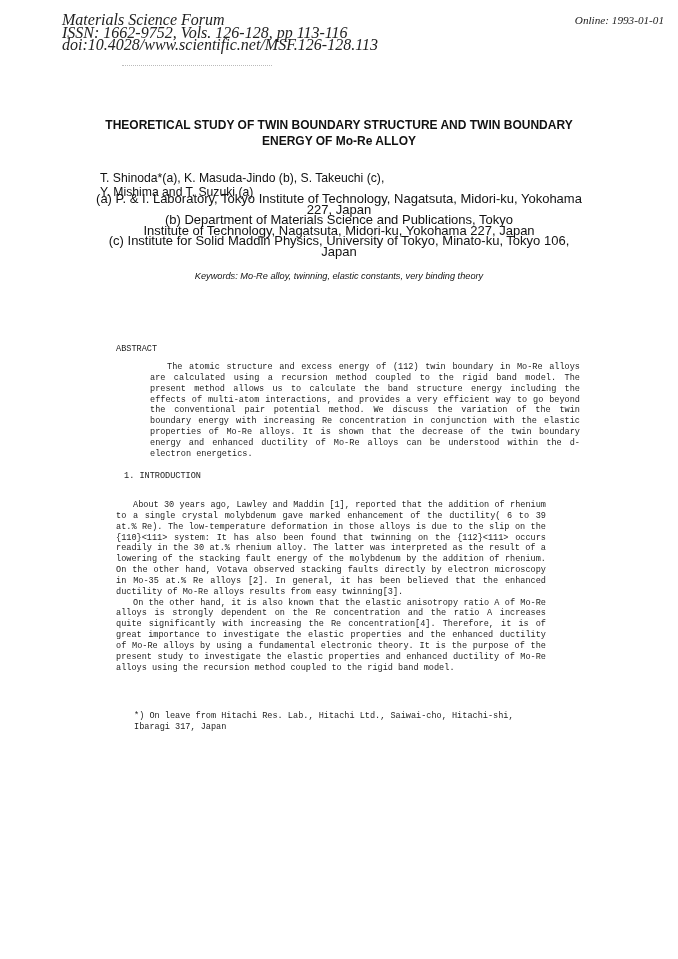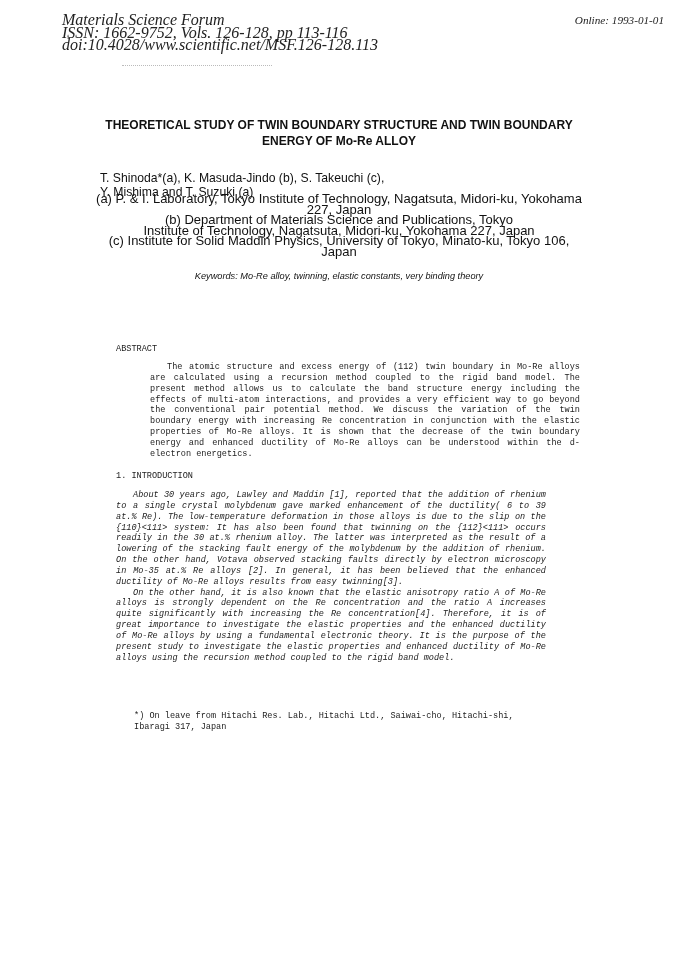--- a/index.html
+++ b/index.html
@@ -11,22 +11,22 @@
     .title { position: absolute; left: 100px; width: 478px; top: 118px; text-align: center; font-family: "Liberation Sans", sans-serif; font-weight: bold; font-size: 12px; line-height: 15.5px; color: #111; }
     .authors { position: absolute; left: 100px; width: 478px; top: 172px; font-family: "Liberation Sans", sans-serif; font-size: 12.2px; line-height: 13.5px; color: #111; }
     .affil { position: absolute; left: 90px; width: 498px; top: 194px; text-align: center; font-family: "Liberation Sans", sans-serif; font-size: 13px; line-height: 10.6px; color: #111; }
     .keywords { position: absolute; left: 100px; width: 478px; top: 271px; text-align: center; font-family: "Liberation Sans", sans-serif; font-style: italic; font-size: 9.2px; color: #111; }
     .mono { font-family: "Liberation Mono", monospace; font-size: 8.55px; line-height: 10.85px; color: #222; }
     .block { position: absolute; left: 116px; width: 430px; }
     .block p { margin: 0; text-align: justify; text-align-last: left; }
     .indent { text-indent: 17px; }
     .abs-head { position: absolute; left: 100px; top: 344px; margin-left: 16px; }
     .abs-body { top: 362px; margin-left: 34px; }
-    .intro-head { position: absolute; left: 116px; top: 471px; text-align: right; }
-    .intro-body { top: 490px; font-style: italic; }
+    .intro-head { position: absolute; left: 124px; top: 471px; text-align: right; }
+    .intro-body { top: 500px; }
     .footnote { position: absolute; left: 118px; width: 430px; top: 695px; }
     .footnote p { margin: 16px; }
   </style>
 </head>
 <body>
 
 <div class="hdr">
   <div>Materials Science Forum</div>
   <div>ISSN: 1662-9752, Vols. 126-128, pp 113-116</div>
   <div>doi:10.4028/www.scientific.net/MSF.126-128.113</div>

